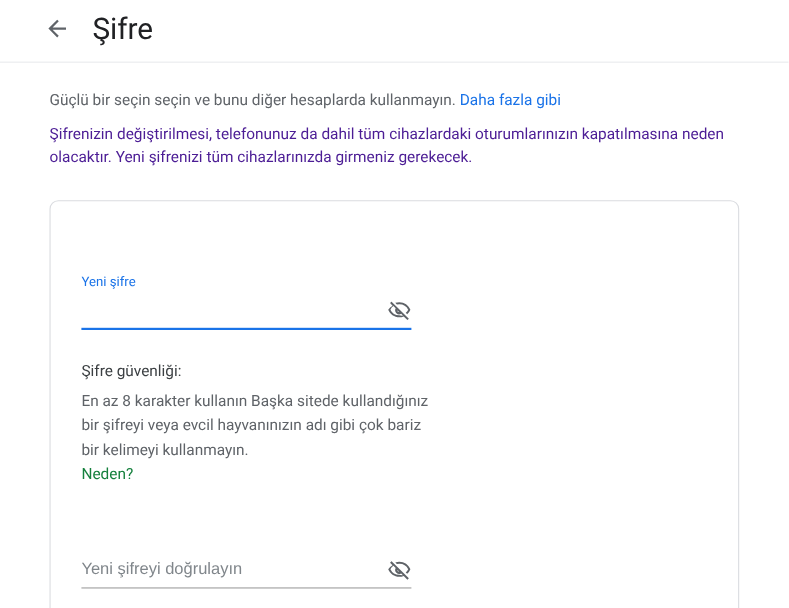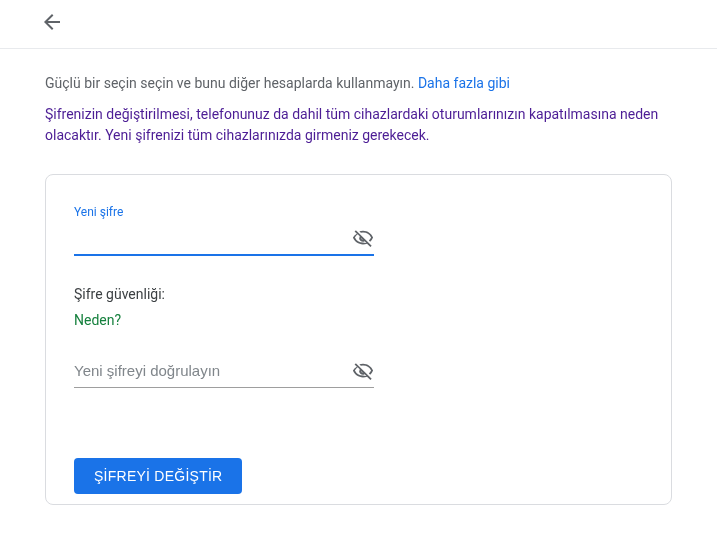--- a/index.html
+++ b/index.html
@@ -5,39 +5,40 @@
 * { box-sizing: border-box; margin: 0; padding: 0; }
 body { font-family: Roboto, Arial, sans-serif; font-size: 14px; color: #5f6368; width: 717px; }
 .header { display: flex; align-items: center; padding: 10px 20px 14px 40px; border-bottom: 1px solid #e8eaed; }
 .back-icon { width: 24px; height: 24px; margin-right: 20px; cursor: pointer; fill: #5f6368; }
 .title { font-size: 27px; color: #202124; font-weight: 400; }
 .content { padding: 24px 45px 0 45px; }
 .intro { color: #5f6368; margin-bottom: 10px; line-height: 1.5; }
 .intro a { color: #1a73e8; text-decoration: none; }
 .warn { color: #4c1d95; line-height: 1.5; margin-bottom: 28px; }
 .card { border: 1px solid #dadce0; border-radius: 8px; padding: 30px 28px 10px 28px; }
-.field { width: 300px; margin-bottom: 30px; }
+.field { width: 300px; margin-bottom: 30px; margin-top: 36px; }
 .field-label { font-size: 12px; color: #1a73e8; display: block; margin-bottom: 6px; }
 .input-row { display: flex; align-items: center; border-bottom: 2px solid #1a73e8; padding-bottom: 4px; }
 .input-row.plain { border-bottom: 1px solid #9e9e9e; }
 .input-row input { flex: 1; border: none; outline: none; font-size: 15px; padding: 4px 0; background: transparent; color: #ec4899; }
 .input-row input::placeholder { color: #80868b; }
 .eye-icon { width: 22px; height: 22px; fill: #5f6368; cursor: pointer; }
 .strength-title { color: #3c4043; font-size: 14px; margin-bottom: 8px; }
 .strength-body { color: #5f6368; line-height: 1.6; max-width: 320px; }
 .why { color: #15803d; text-decoration: none; display: inline-block; margin-top: 2px; margin-bottom: 30px; }
 .btn { background: #1a73e8; color: #fff; border: none; padding: 10px 20px; font-size: 14px; font-weight: 500; border-radius: 4px; letter-spacing: .25px; cursor: pointer; margin-top: 40px; }
 </style>
 </head>
 <body>
 
 <div class="header">
   <svg class="back-icon" viewBox="0 0 24 24">
       <path d="M20 11H7.83l5.59-5.59L12 4l-8 8 8 8 1.41-1.41L7.83 13H20v-2z"></path>
     </svg>
+  <h1 class="title">Şifre</h1>
 </div>
 
 <div class="content">
   <p class="intro">
     <span>Güçlü bir seçin seçin ve bunu diğer hesaplarda kullanmayın. </span><a href="#">Daha fazla gibi</a>
   </p>
   <p class="warn">Şifrenizin değiştirilmesi, telefonunuz da dahil tüm cihazlardaki oturumlarınızın kapatılmasına neden olacaktır. Yeni şifrenizi tüm cihazlarınızda girmeniz gerekecek.</p>
 
   <div class="card">
     <div class="field">
@@ -45,20 +46,21 @@
       <div class="input-row">
         <input type="password" value="" style="">
         <svg class="eye-icon" viewBox="0 0 24 24">
             <path d="M12 6a9.77 9.77 0 018.82 5.5 9.93 9.93 0 01-2.41 3.12l1.42 1.42A11.8 11.8 0 0023 11.5C21.27 7.11 17 4 12 4a11.7 11.7 0 00-4 .7l1.63 1.63A9.6 9.6 0 0112 6zm-9.19-3.9L4.23 3.52 2.81 4.94l2.53 2.53A11.82 11.82 0 001 11.5C2.73 15.89 7 19 12 19a11.7 11.7 0 004.38-.84l3.68 3.68 1.41-1.41L2.81 2.1zM12 17a9.77 9.77 0 01-8.82-5.5 9.9 9.9 0 012.99-3.58l2.24 2.24a4 4 0 005.43 5.43l1.76 1.76A9.64 9.64 0 0112 17zm0-3a2 2 0 01-2-2l2.5 2.5A2 2 0 0112 14z"></path>
           </svg>
       </div>
     </div>
 
     <div>
       <p class="strength-title">Şifre güvenliği:</p>
+      <p class="strength-body">En az 8 karakter kullanın Başka sitede kullandığınız bir şifreyi veya evcil hayvanınızın adı gibi çok bariz bir kelimeyi kullanmayın.</p>
       <a href="#" class="why">Neden?</a>
     </div>
 
     <div class="field">
       <div class="input-row plain">
         <input type="password" placeholder="Yeni şifreyi doğrulayın" style="">
         <svg class="eye-icon" viewBox="0 0 24 24">
             <path d="M12 6a9.77 9.77 0 018.82 5.5 9.93 9.93 0 01-2.41 3.12l1.42 1.42A11.8 11.8 0 0023 11.5C21.27 7.11 17 4 12 4a11.7 11.7 0 00-4 .7l1.63 1.63A9.6 9.6 0 0112 6zm-9.19-3.9L4.23 3.52 2.81 4.94l2.53 2.53A11.82 11.82 0 001 11.5C2.73 15.89 7 19 12 19a11.7 11.7 0 004.38-.84l3.68 3.68 1.41-1.41L2.81 2.1zM12 17a9.77 9.77 0 01-8.82-5.5 9.9 9.9 0 012.99-3.58l2.24 2.24a4 4 0 005.43 5.43l1.76 1.76A9.64 9.64 0 0112 17zm0-3a2 2 0 01-2-2l2.5 2.5A2 2 0 0112 14z"></path>
           </svg>
       </div>

